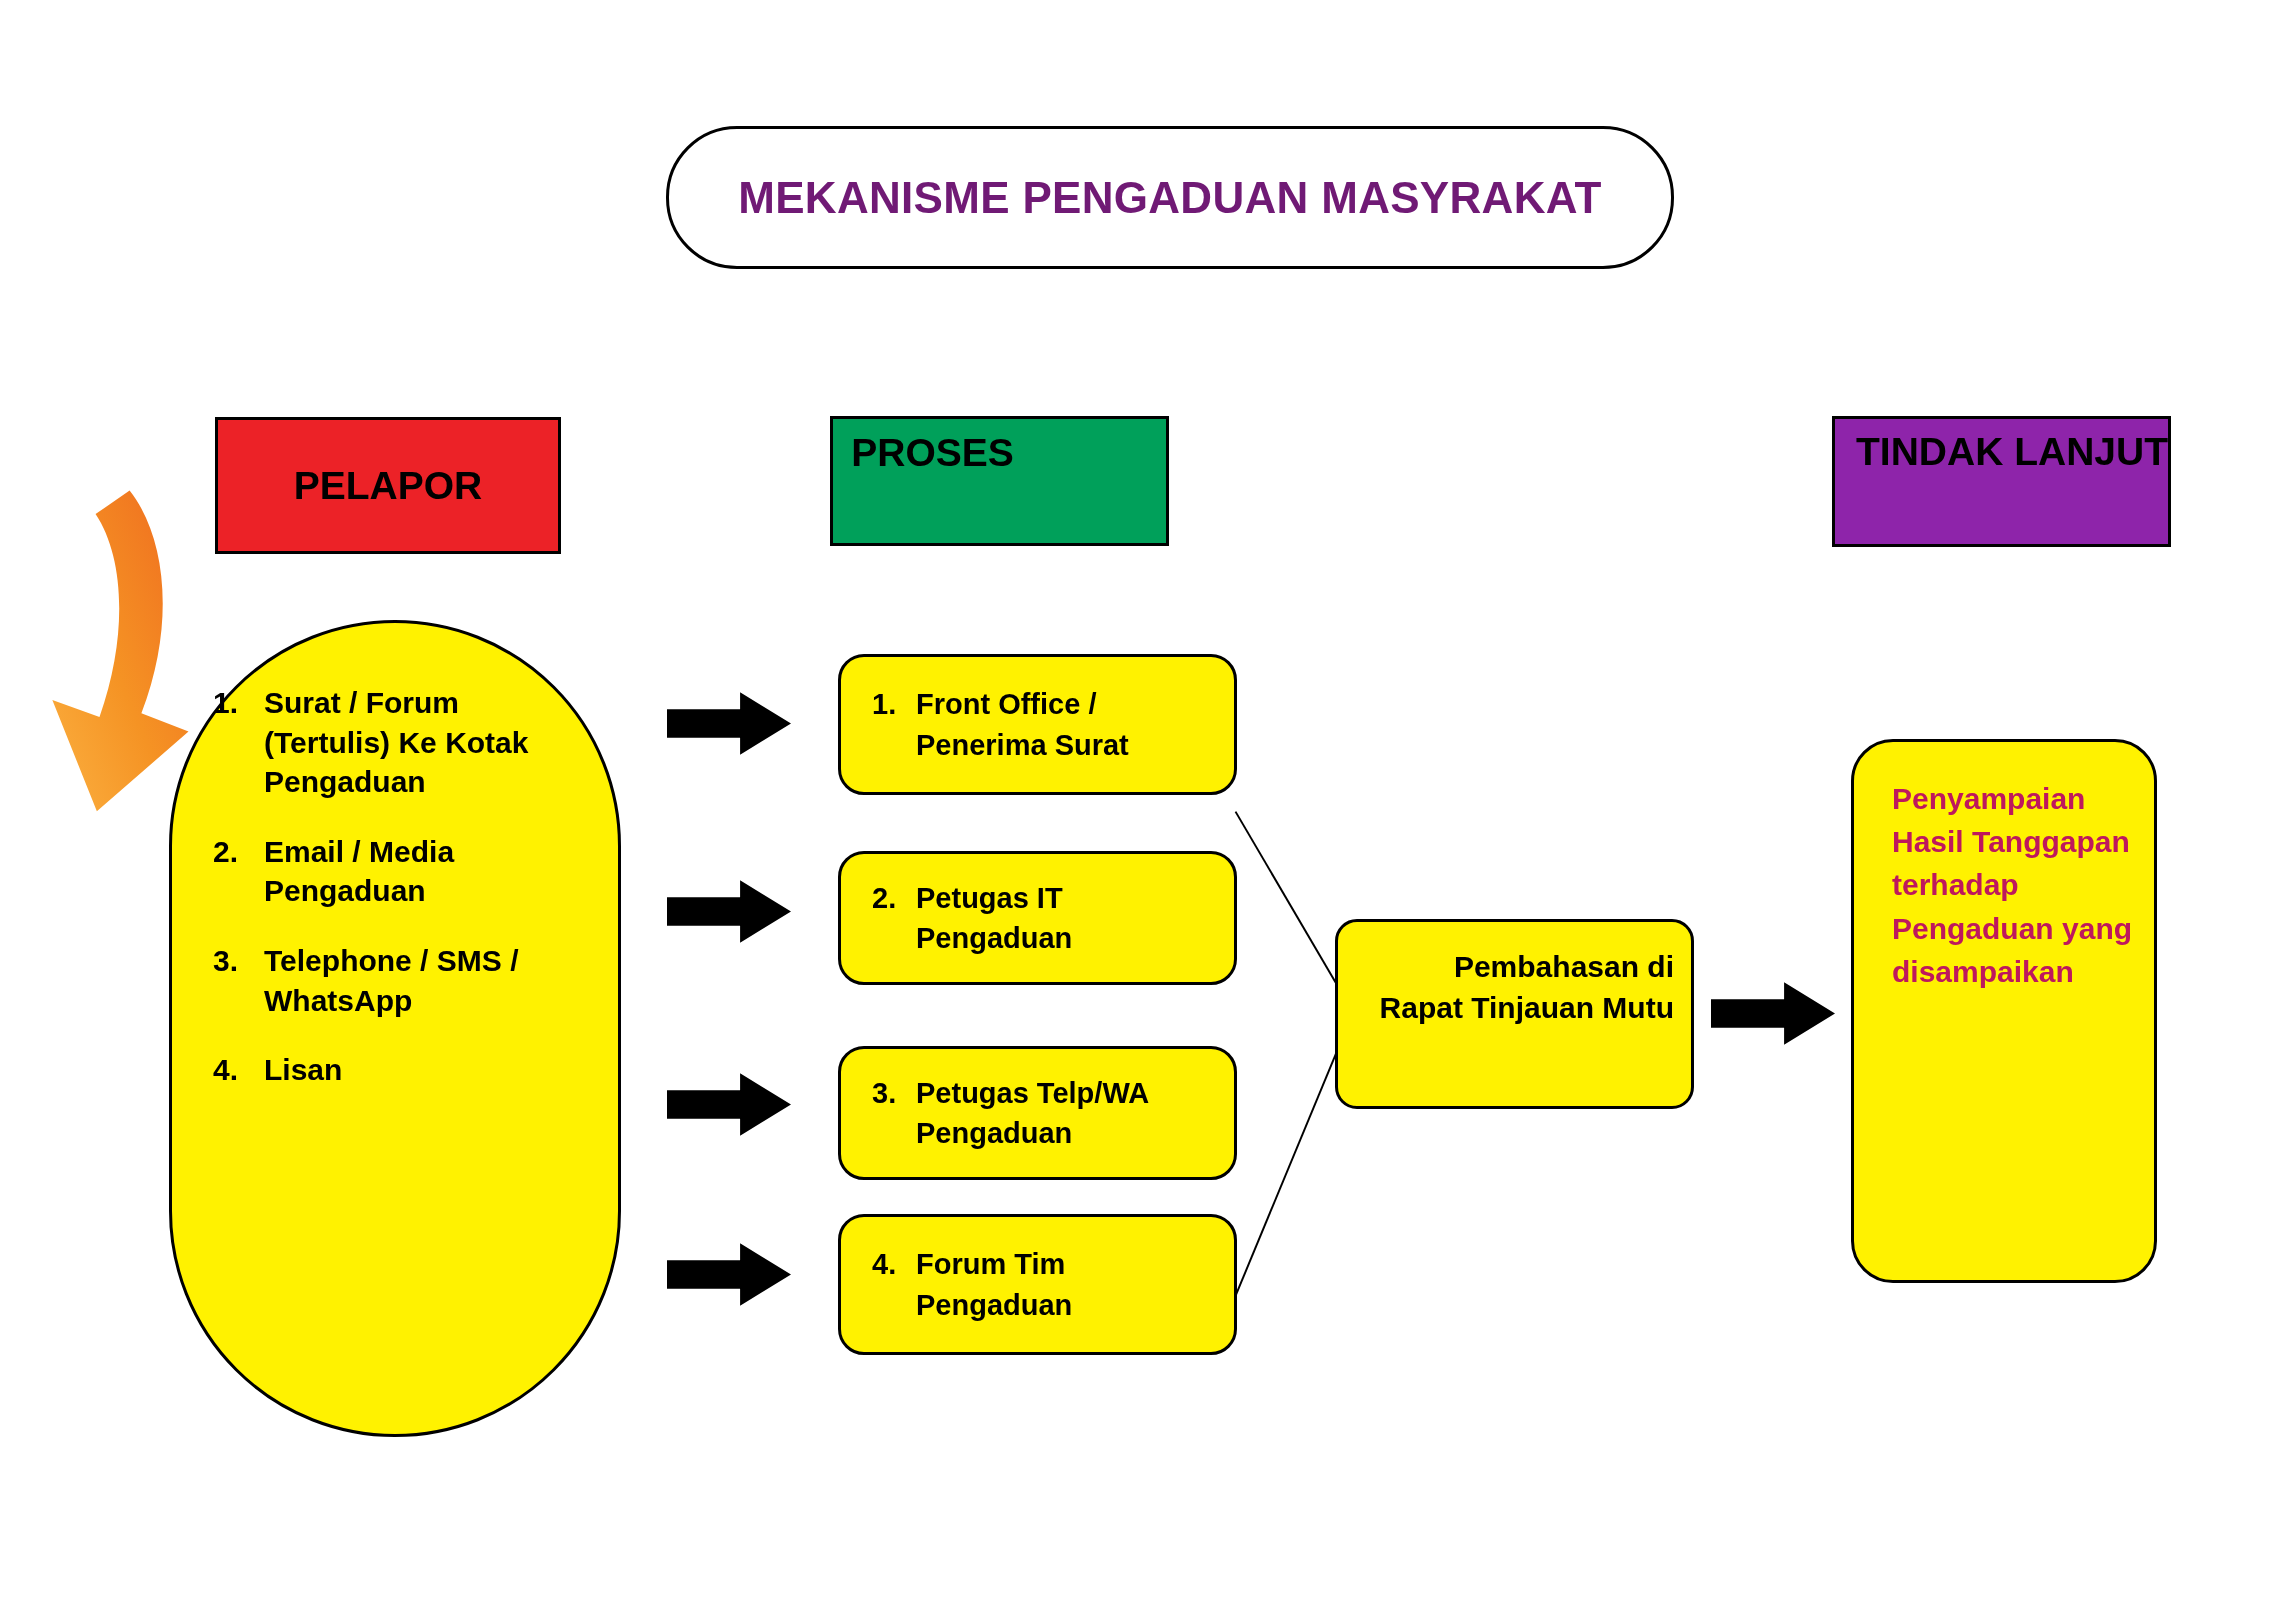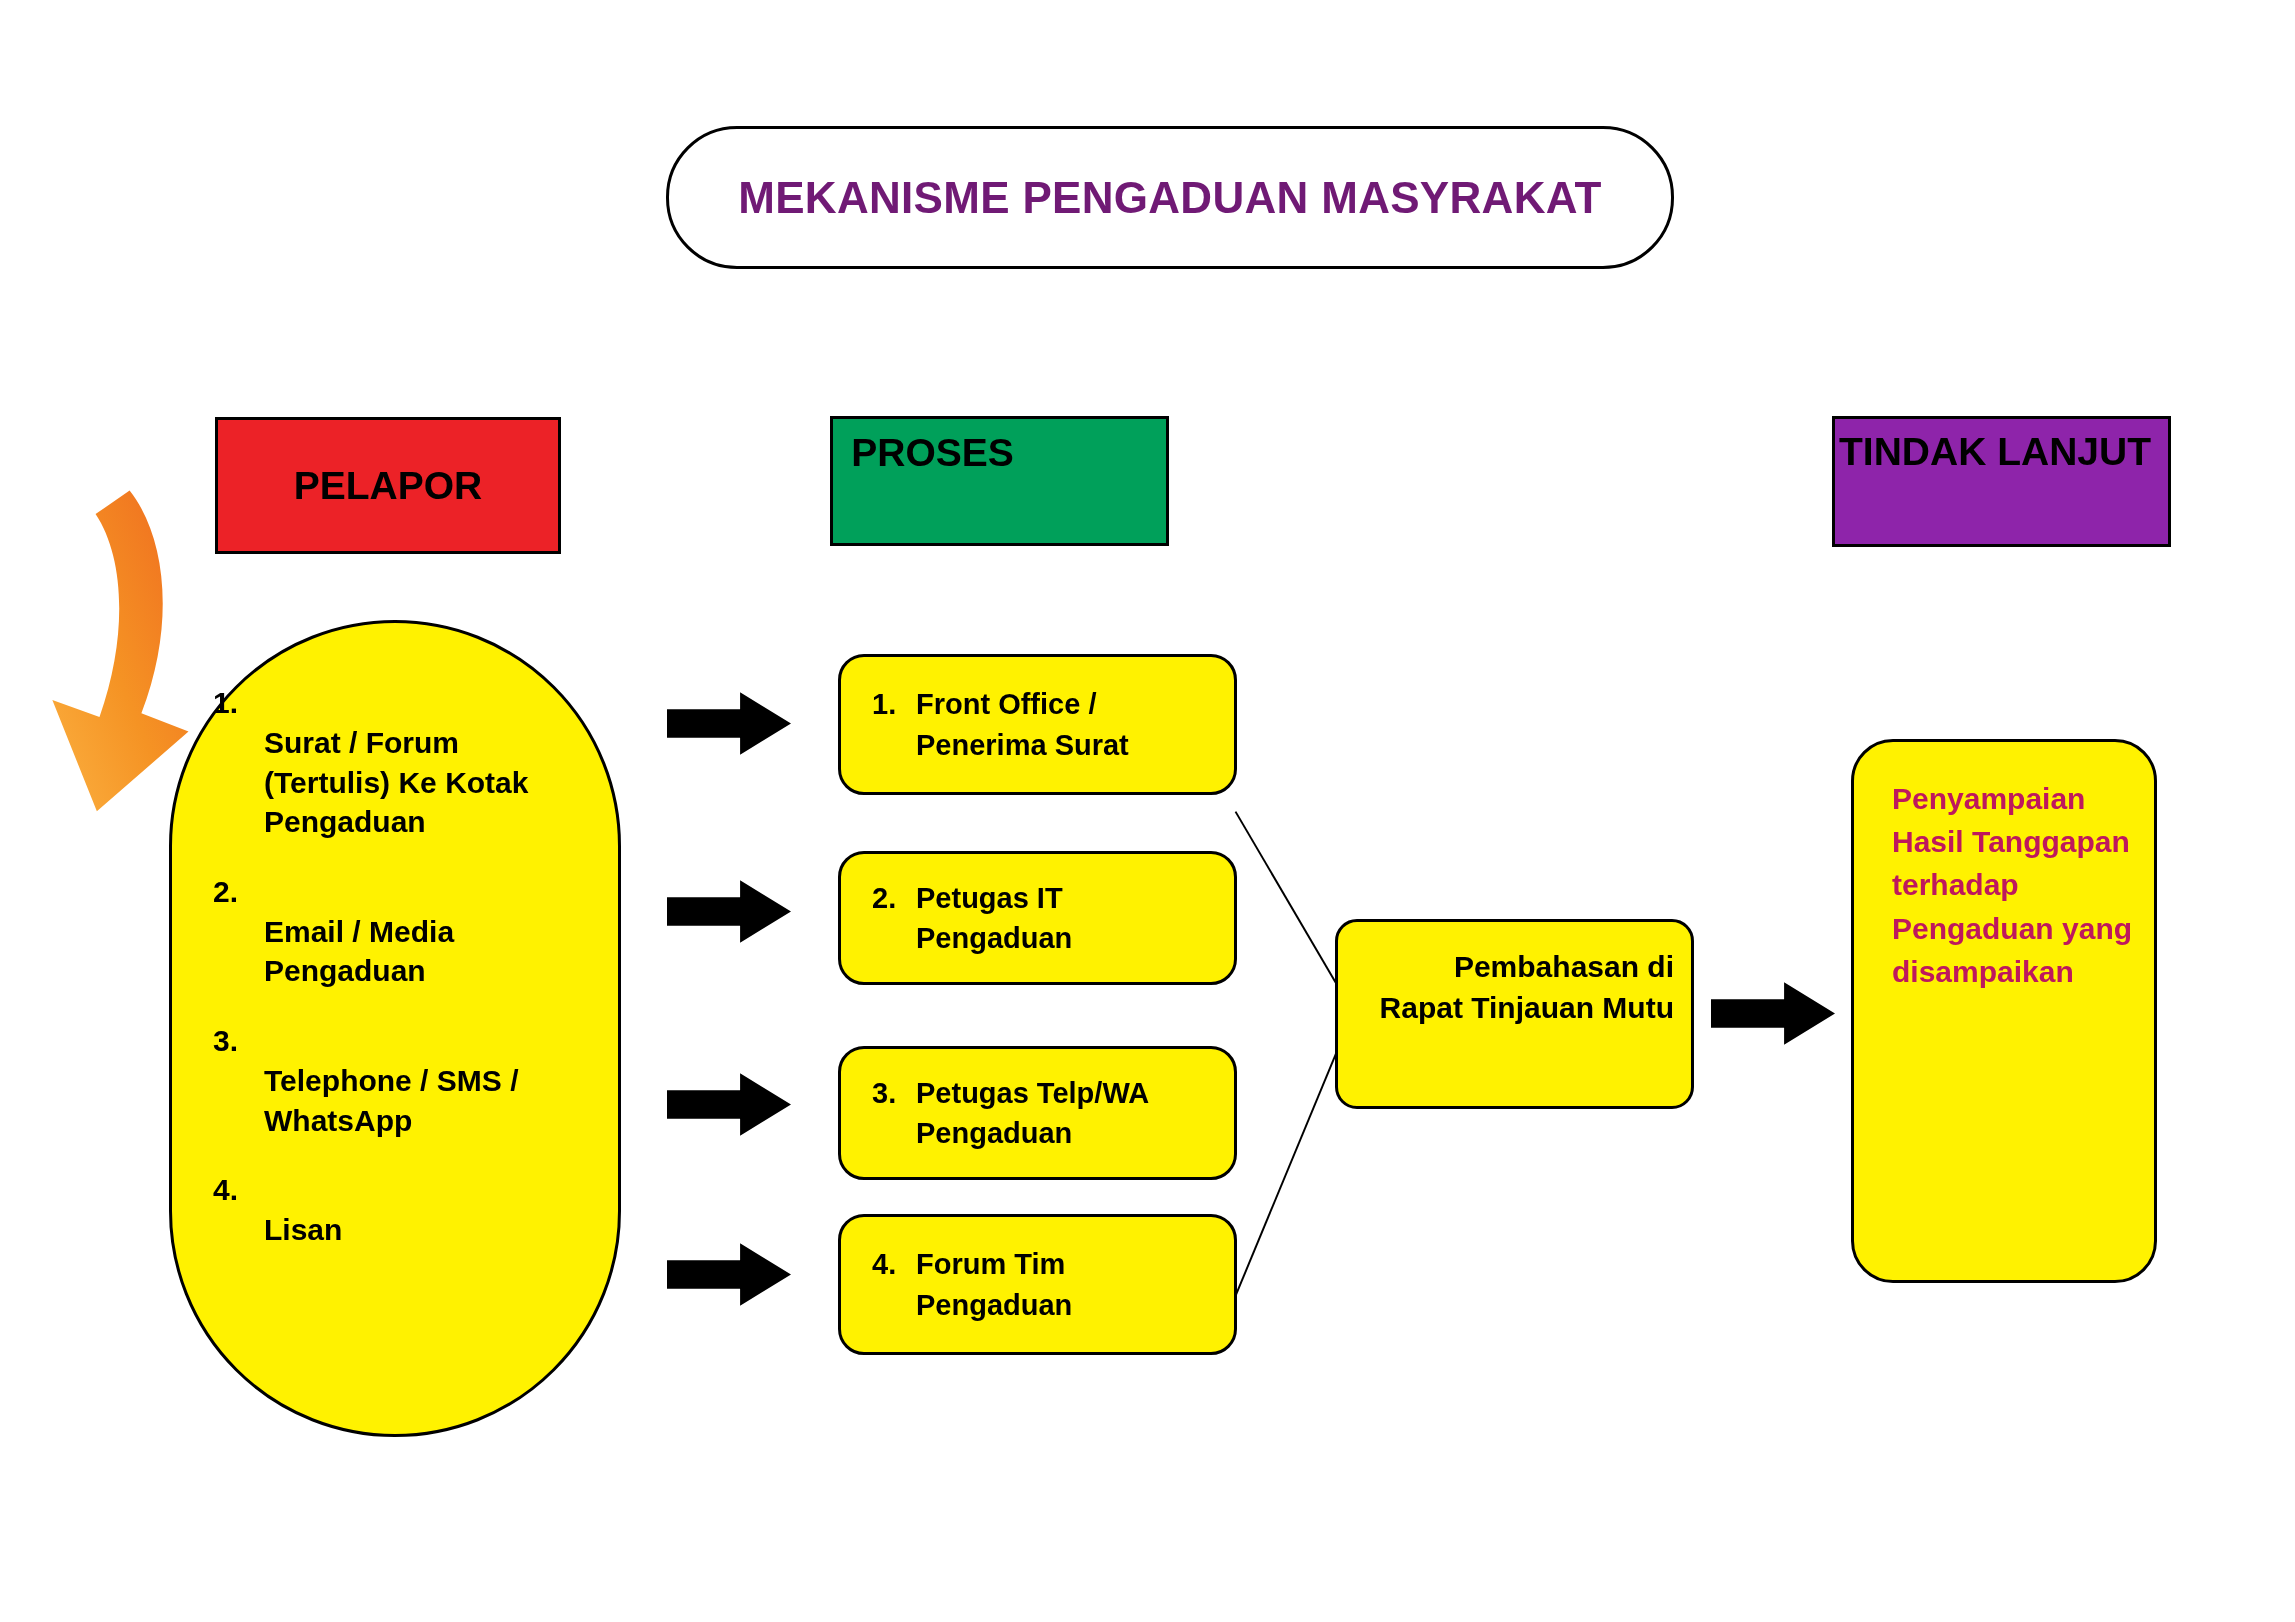--- a/index.html
+++ b/index.html
@@ -78,21 +78,21 @@
   }
   #header-tindak {
     left: 1832px;
     top: 416px;
     width: 339px;
     height: 131px;
     background: #8e24aa;
     align-items: flex-start;
     padding-top: 10.5px;
   }
-  #header-tindak .txt { text-align: left; width: 100%; padding-left: 4px; box-sizing: border-box;}
+  #header-tindak .txt { text-align: right; width: 100%; padding-left: 4px; box-sizing: border-box;}
   #header-proses .txt { text-align: left; width: 100%; padding-left: 18.3px; box-sizing: border-box;}
 
   
   .yellow {
     position: absolute;
     background: #fff200;
     border: 3.9px solid #000000;
     box-sizing: border-box;
   }
 
@@ -106,21 +106,21 @@
   }
   .pelapor-item {
     display: flex;
     font-size: 30px;
     font-weight: bold;
     color: #000000;
     line-height: 1.32;
     margin-bottom: 30px;
   }
   .pelapor-item .num { width: 51px; flex: 0 0 51px; }
-  .pelapor-item .body { flex: 1; margin-top: 40px; }
+  .pelapor-item .body { flex: 1; }
 
   .proses-box {
     border-radius: 26px;
     display: flex;
     align-items: center;
     padding-left: 31px;
     padding-right: 11.8px;
   }
   .proses-box .row {
     display: flex;

